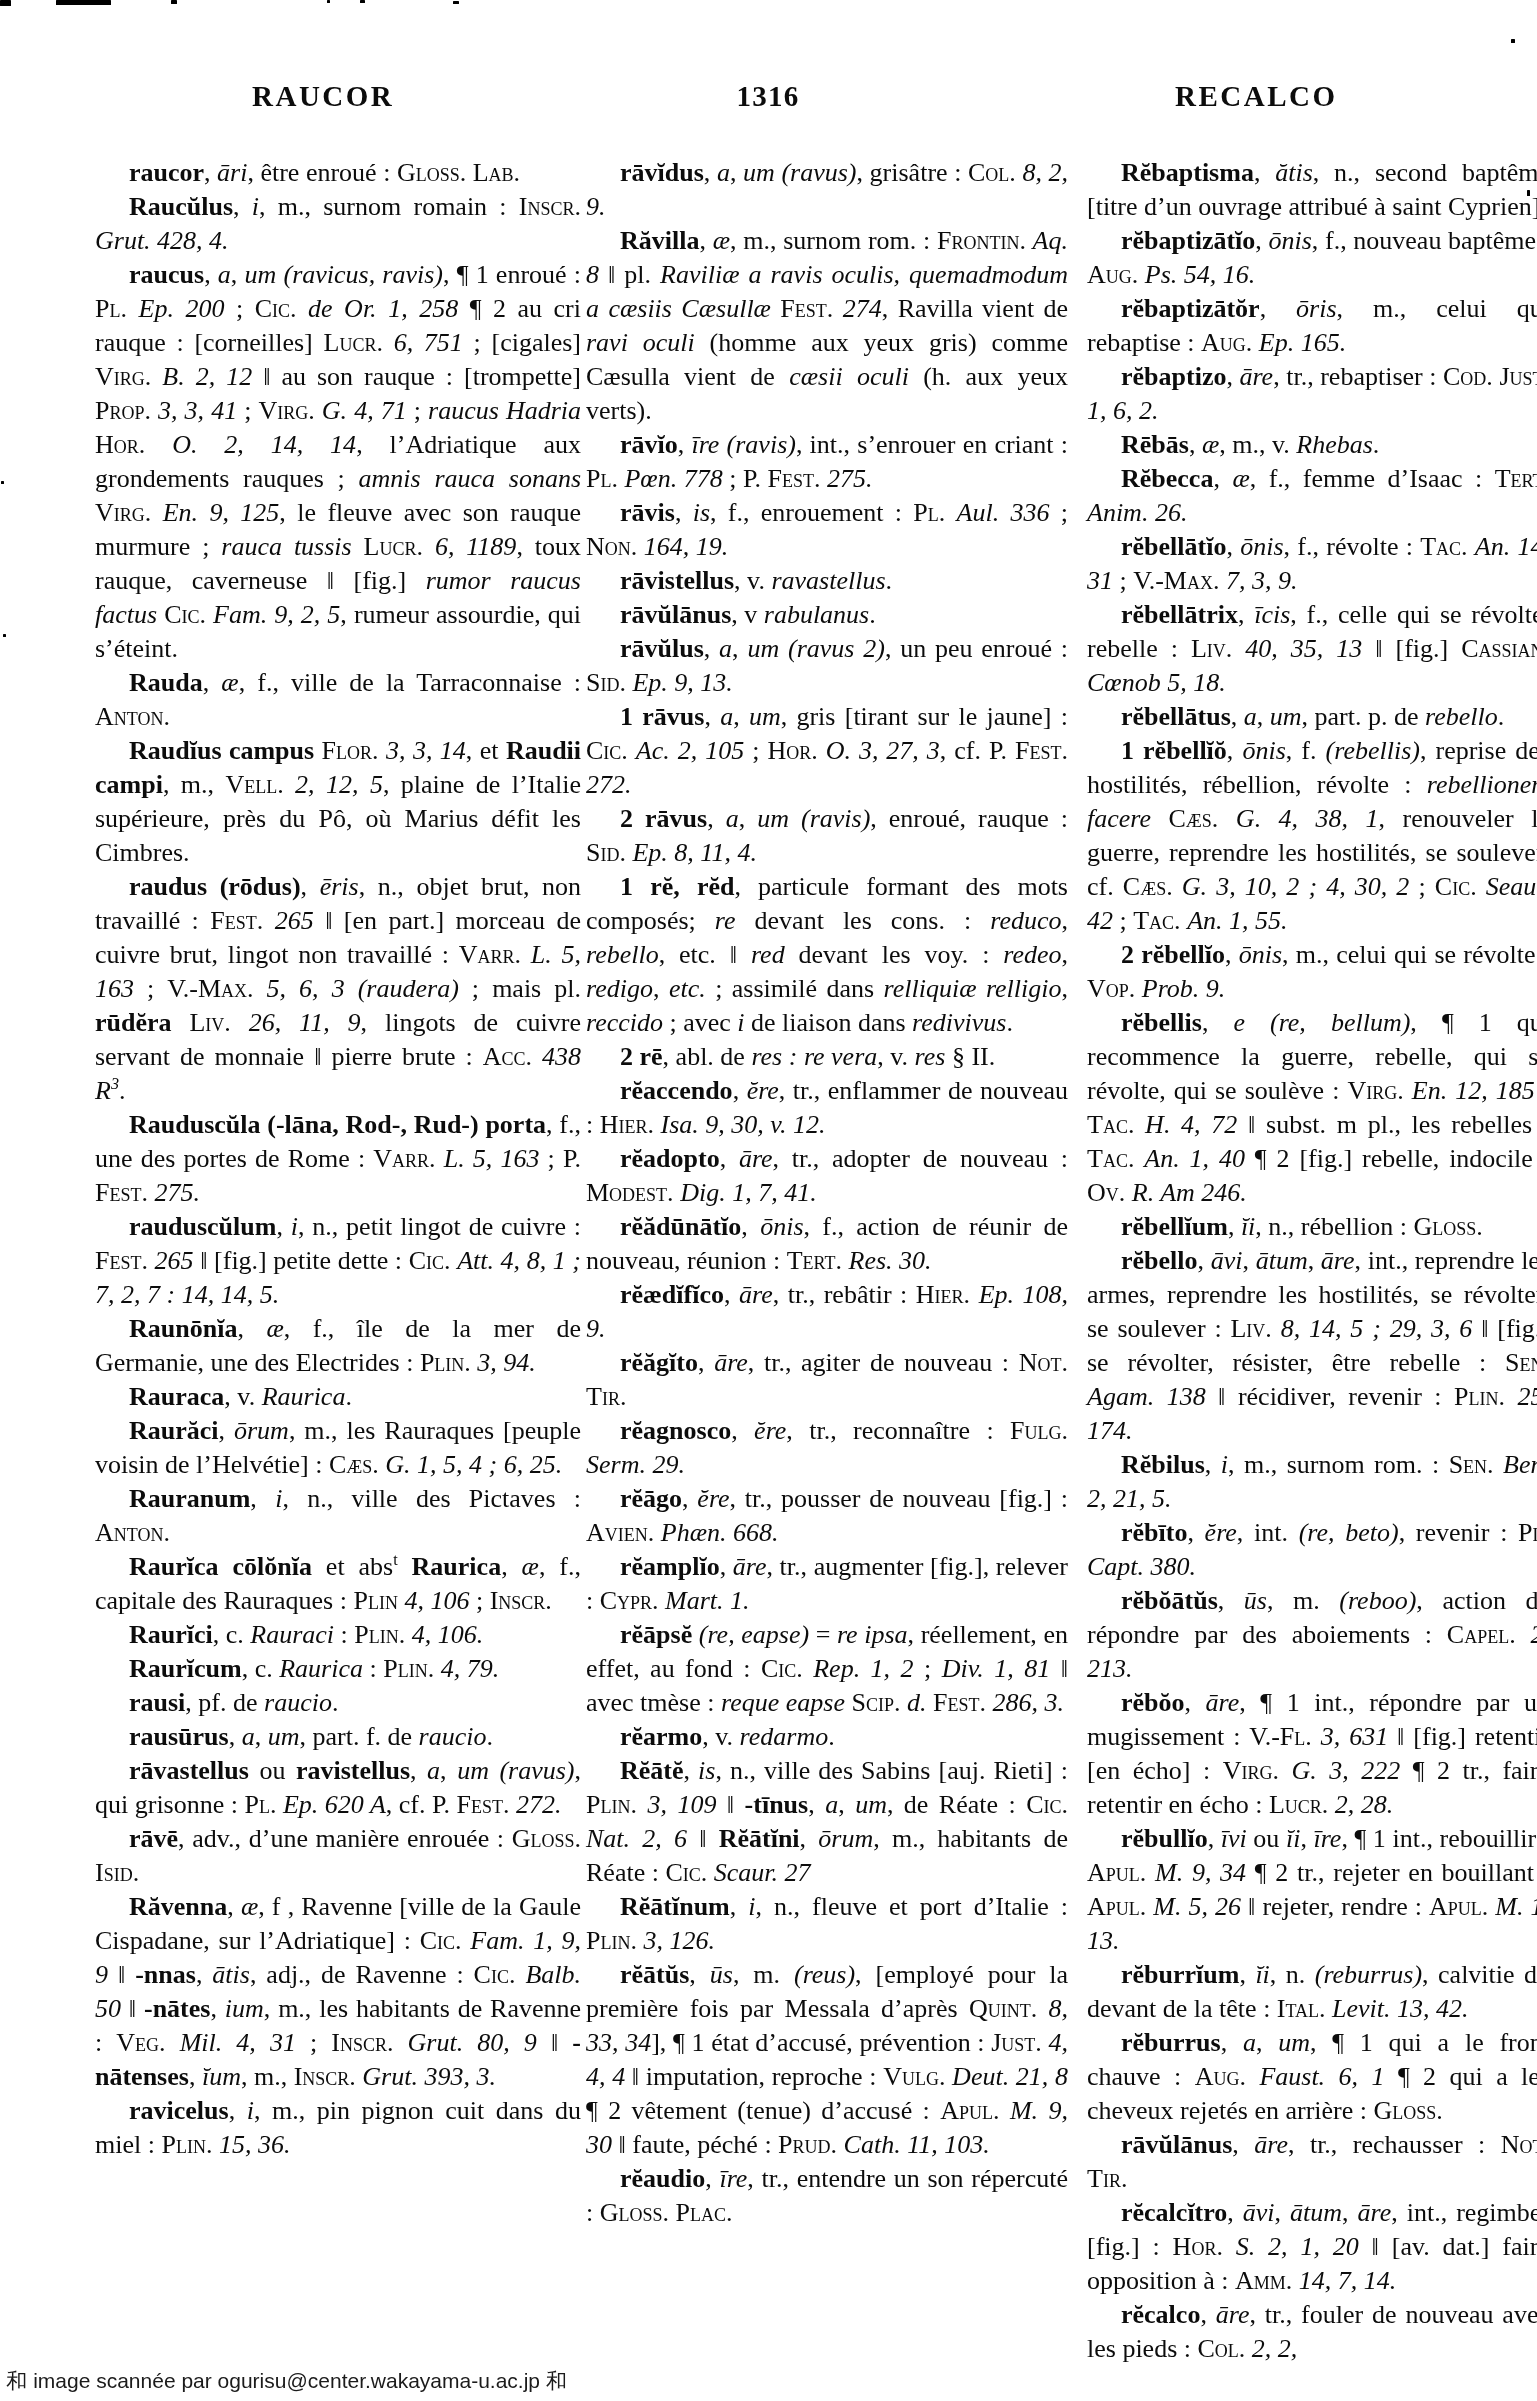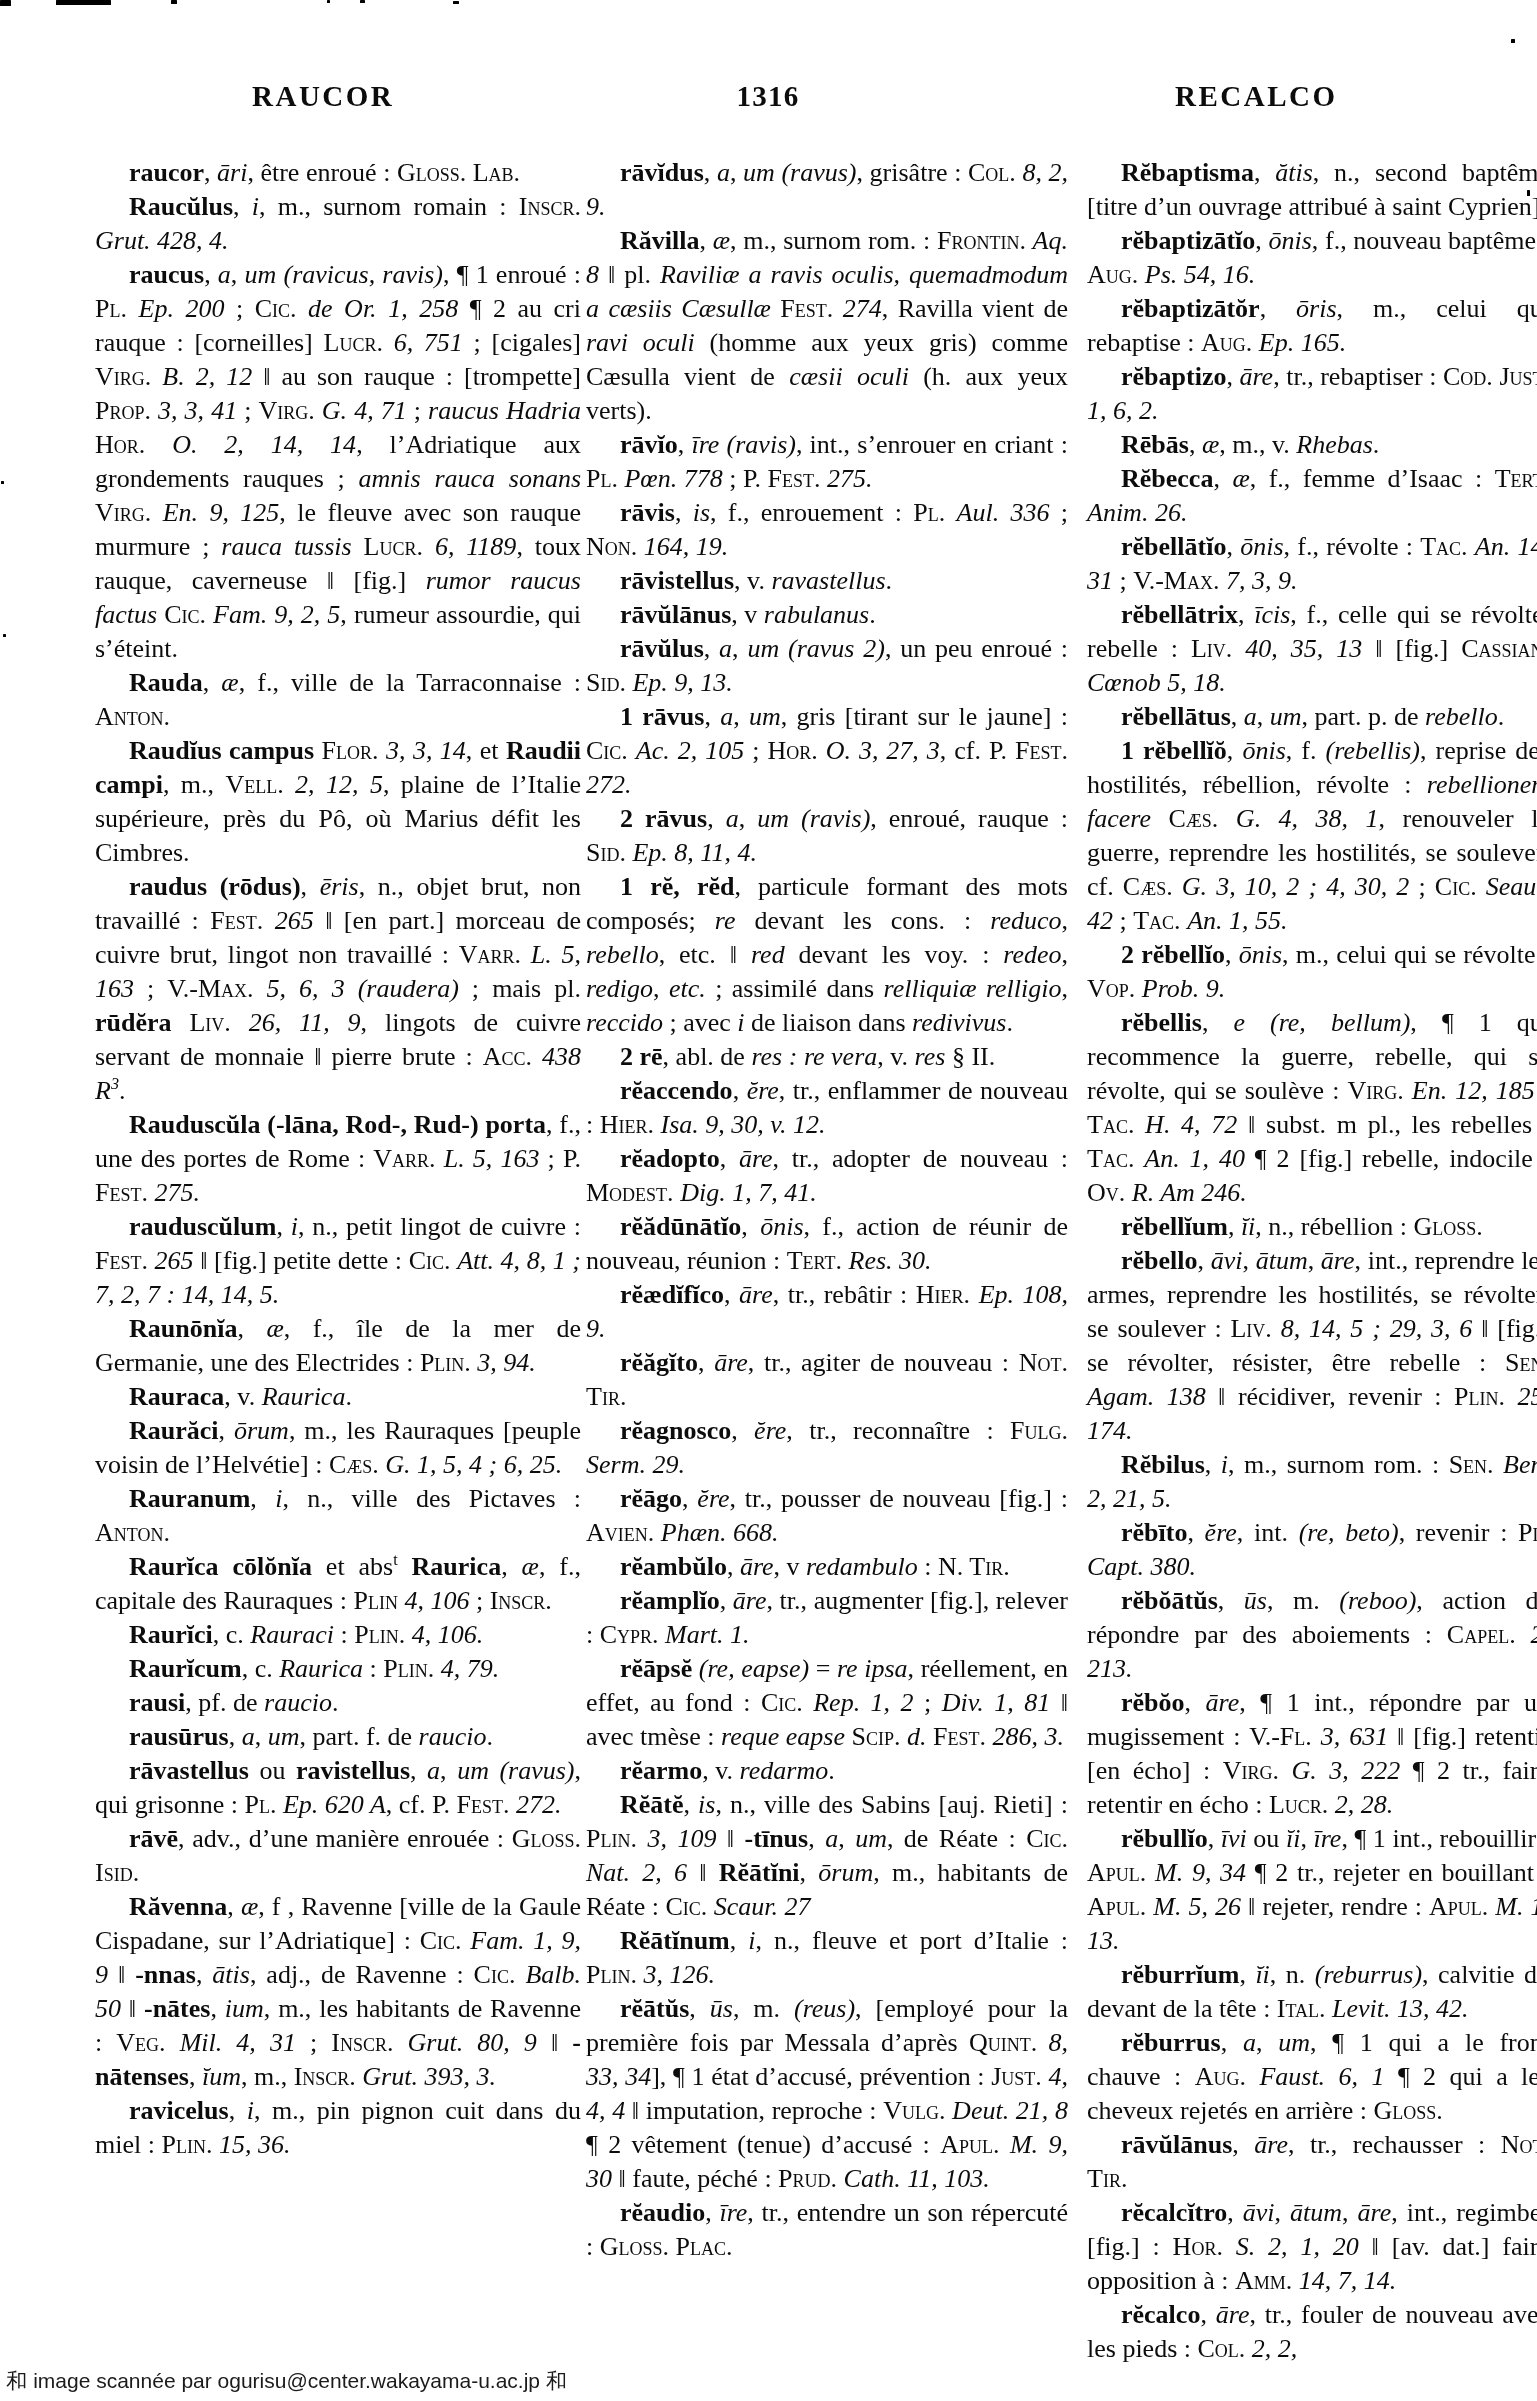--- a/index.html
+++ b/index.html
@@ -102,21 +102,20 @@
       <p class="entry"><b>2 rāvus</b>, <i>a</i>, <i>um</i> <i>(ravis)</i>, enroué, rauque : <k>Sid.</k> <i>Ep. 8, 11, 4.</i></p>
       <p class="entry"><b>1 rĕ, rĕd</b>, particule formant des mots composés; <i>re</i> devant les cons. : <i>reduco</i>, <i>rebello</i>, etc. ‖ <i>red</i> devant les voy. : <i>redeo</i>, <i>redigo</i>, <i>etc.</i> ; assimilé dans <i>relliquiæ relligio</i>, <i>reccido</i> ; avec <i>i</i> de liaison dans <i>redivivus</i>.</p>
       <p class="entry"><b>2 rē</b>, abl. de <i>res : re vera</i>, v. <i>res</i> § II.</p>
       <p class="entry"><b>rĕaccendo</b>, <i>ĕre</i>, tr., enflammer de nouveau : <k>Hier.</k> <i>Isa. 9, 30, v. 12.</i></p>
       <p class="entry"><b>rĕadopto</b>, <i>āre</i>, tr., adopter de nouveau : <k>Modest.</k> <i>Dig. 1, 7, 41.</i></p>
       <p class="entry"><b>rĕădūnātĭo</b>, <i>ōnis</i>, f., action de réunir de nouveau, réunion : <k>Tert.</k> <i>Res. 30.</i></p>
       <p class="entry"><b>rĕædĭfĭco</b>, <i>āre</i>, tr., rebâtir : <k>Hier.</k> <i>Ep. 108, 9.</i></p>
       <p class="entry"><b>rĕăgĭto</b>, <i>āre</i>, tr., agiter de nouveau : <k>Not. Tir.</k></p>
       <p class="entry"><b>rĕagnosco</b>, <i>ĕre</i>, tr., reconnaître : <k>Fulg.</k> <i>Serm. 29.</i></p>
       <p class="entry"><b>rĕāgo</b>, <i>ĕre</i>, tr., pousser de nouveau [fig.] : <k>Avien.</k> <i>Phæn. 668.</i></p>
-      <p class="entry"><b>rĕambŭlo</b>, <i>āre</i>, v <i>redambulo</i> : <k>N. Tir.</k></p>
       <p class="entry"><b>rĕamplĭo</b>, <i>āre</i>, tr., augmenter [fig.], relever : <k>Cypr.</k> <i>Mart. 1.</i></p>
       <p class="entry"><b>rĕāpsĕ</b> <i>(re, eapse)</i> = <i>re ipsa</i>, réellement, en effet, au fond : <k>Cic.</k> <i>Rep. 1, 2</i> ; <i>Div. 1, 81</i> ‖ avec tmèse : <i>reque eapse</i> <k>Scip.</k> <i>d.</i> <k>Fest.</k> <i>286, 3.</i></p>
       <p class="entry"><b>rĕarmo</b>, v. <i>redarmo</i>.</p>
       <p class="entry"><b>Rĕātĕ</b>, <i>is</i>, n., ville des Sabins [auj. Rieti] : <k>Plin.</k> <i>3, 109</i> ‖ <b>-tīnus</b>, <i>a</i>, <i>um</i>, de Réate : <k>Cic.</k> <i>Nat. 2, 6</i> ‖ <b>Rĕātĭni</b>, <i>ōrum</i>, m., habitants de Réate : <k>Cic.</k> <i>Scaur. 27</i></p>
       <p class="entry"><b>Rĕātĭnum</b>, <i>i</i>, n., fleuve et port d’Italie : <k>Plin.</k> <i>3, 126.</i></p>
       <p class="entry"><b>rĕātŭs</b>, <i>ūs</i>, m. <i>(reus)</i>, [employé pour la première fois par Messala d’après <k>Quint.</k> <i>8, 33, 34</i>], ¶ 1 état d’accusé, prévention : <k>Just.</k> <i>4, 4, 4</i> ‖ imputation, reproche : <k>Vulg.</k> <i>Deut. 21, 8</i> ¶ 2 vêtement (tenue) d’accusé : <k>Apul.</k> <i>M. 9, 30</i> ‖ faute, péché : <k>Prud.</k> <i>Cath. 11, 103.</i></p>
       <p class="entry"><b>rĕaudio</b>, <i>īre</i>, tr., entendre un son répercuté : <k>Gloss. Plac.</k></p>
     </div>
   <div class="col" id="col3">
       <p class="entry"><b>Rĕbaptisma</b>, <i>ătis</i>, n., second baptême [titre d’un ouvrage attribué à saint Cyprien].</p>

